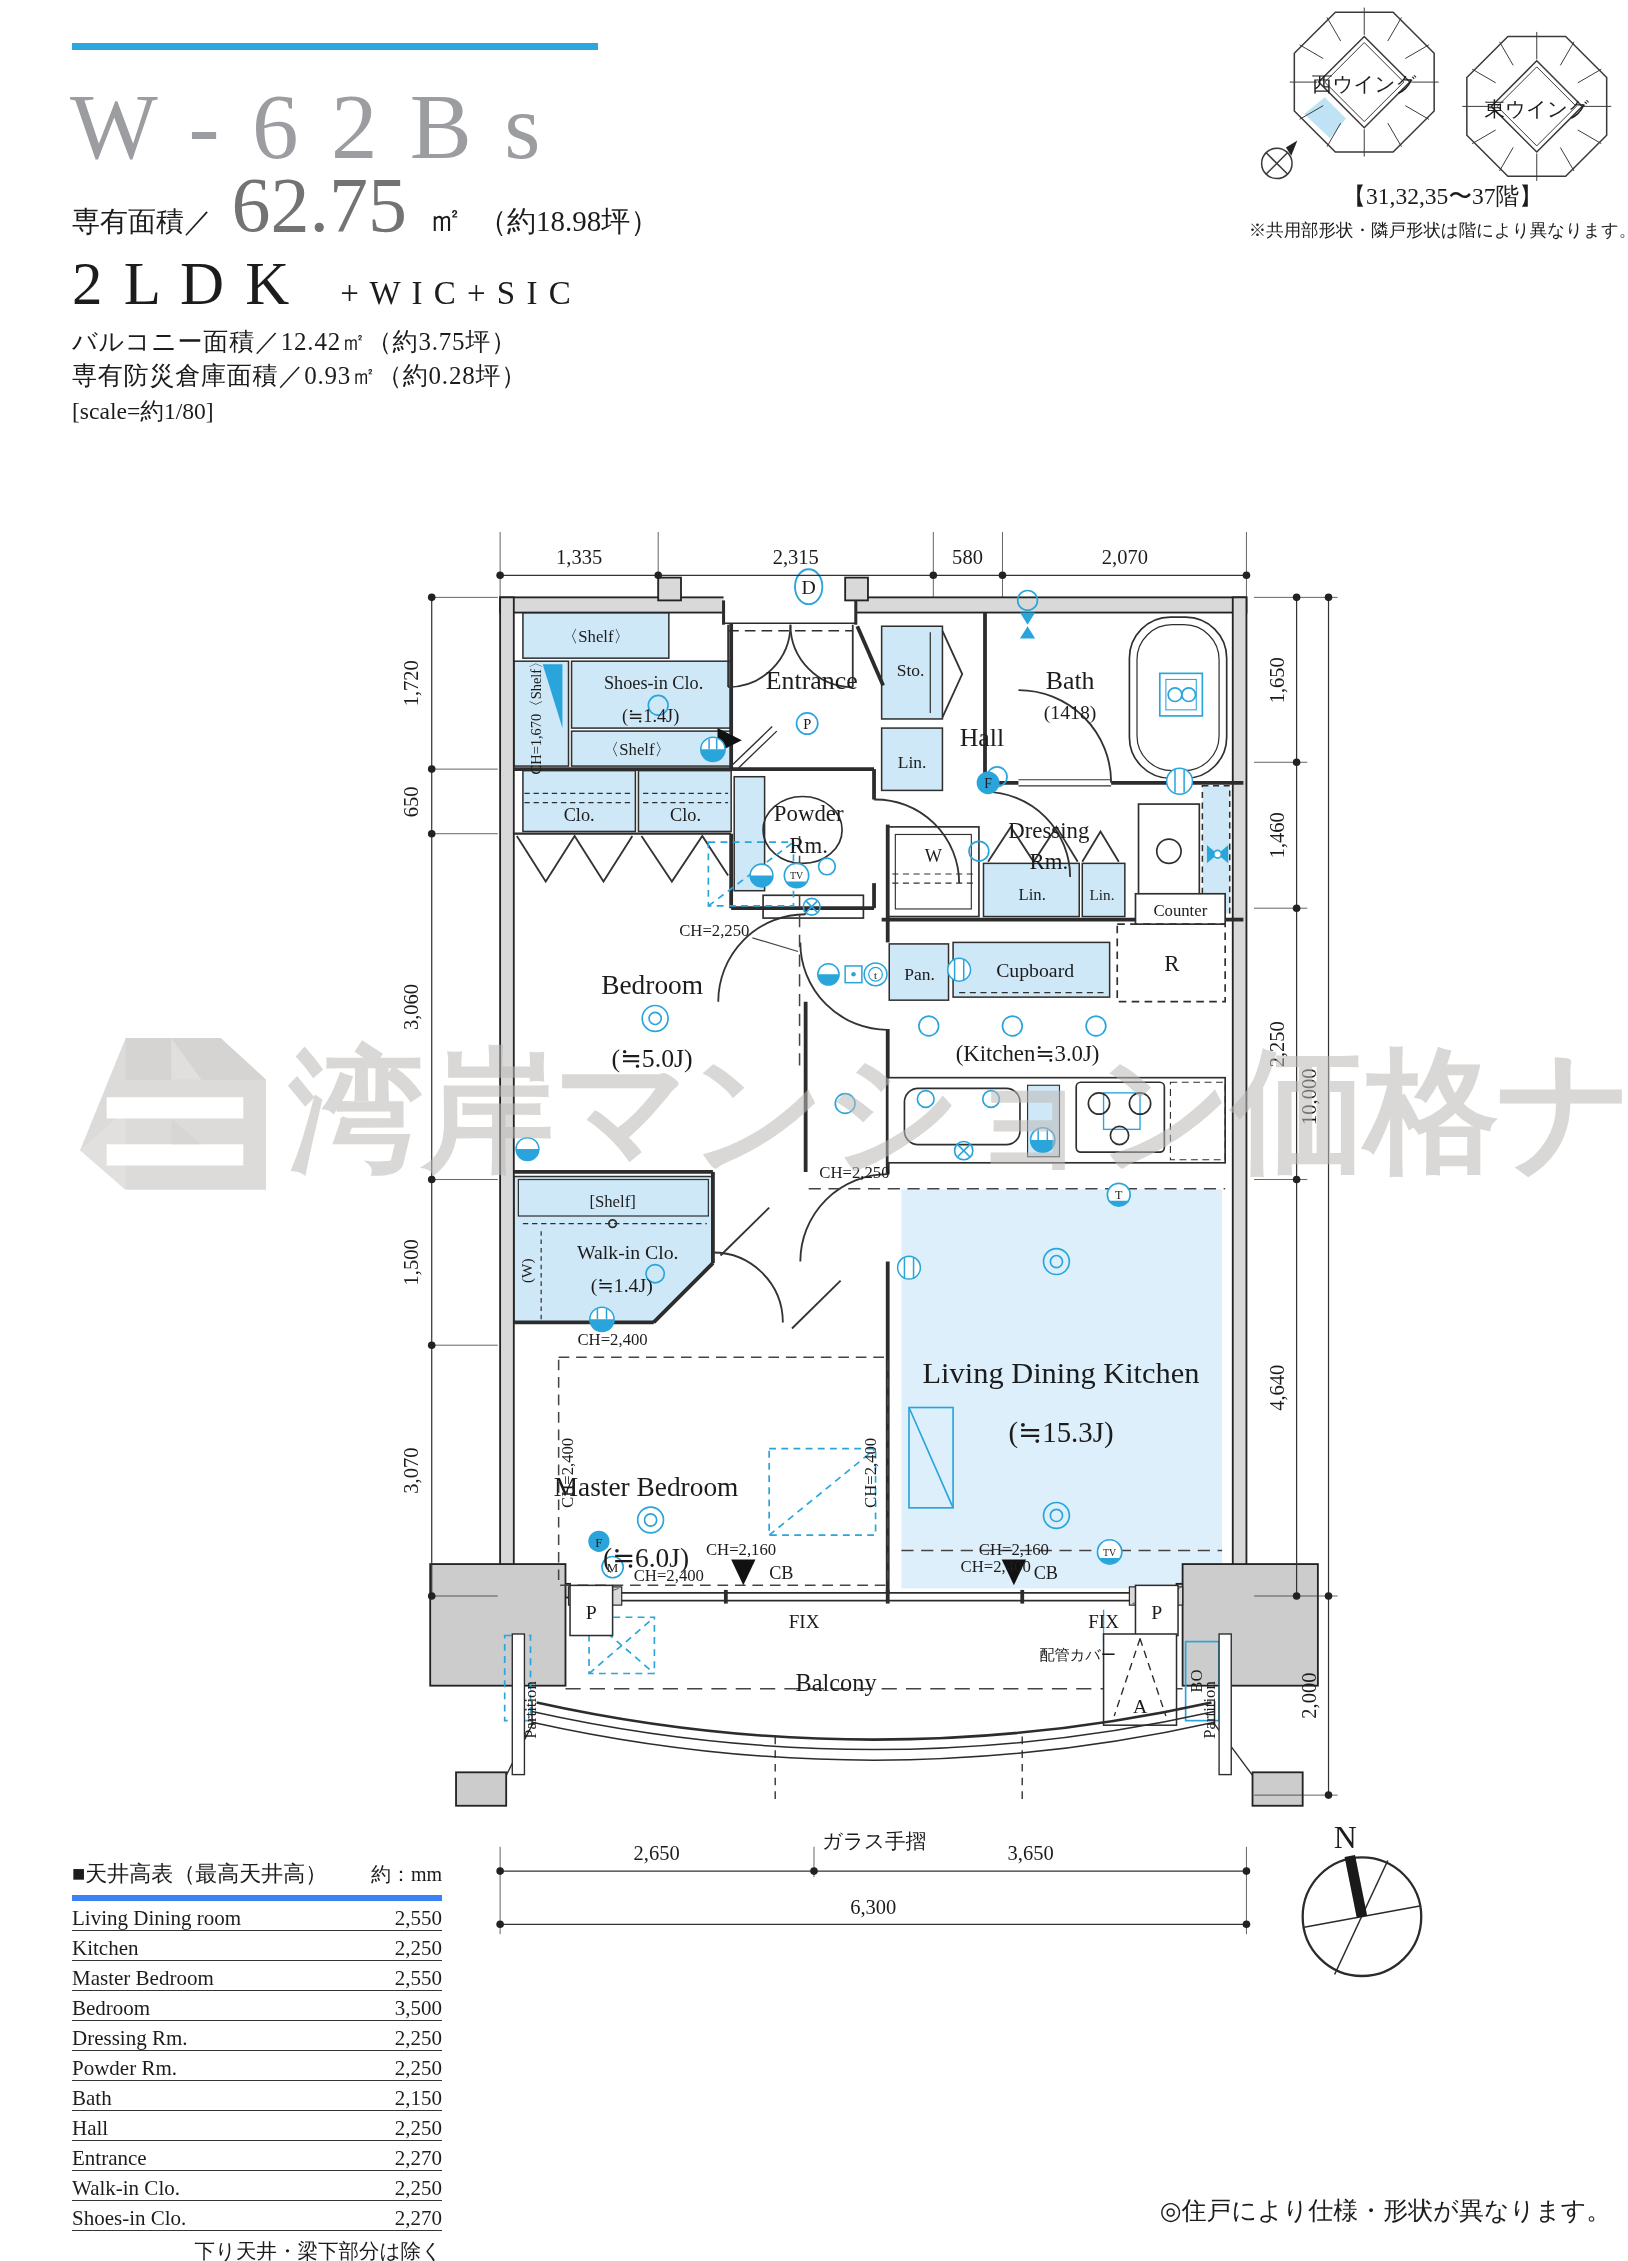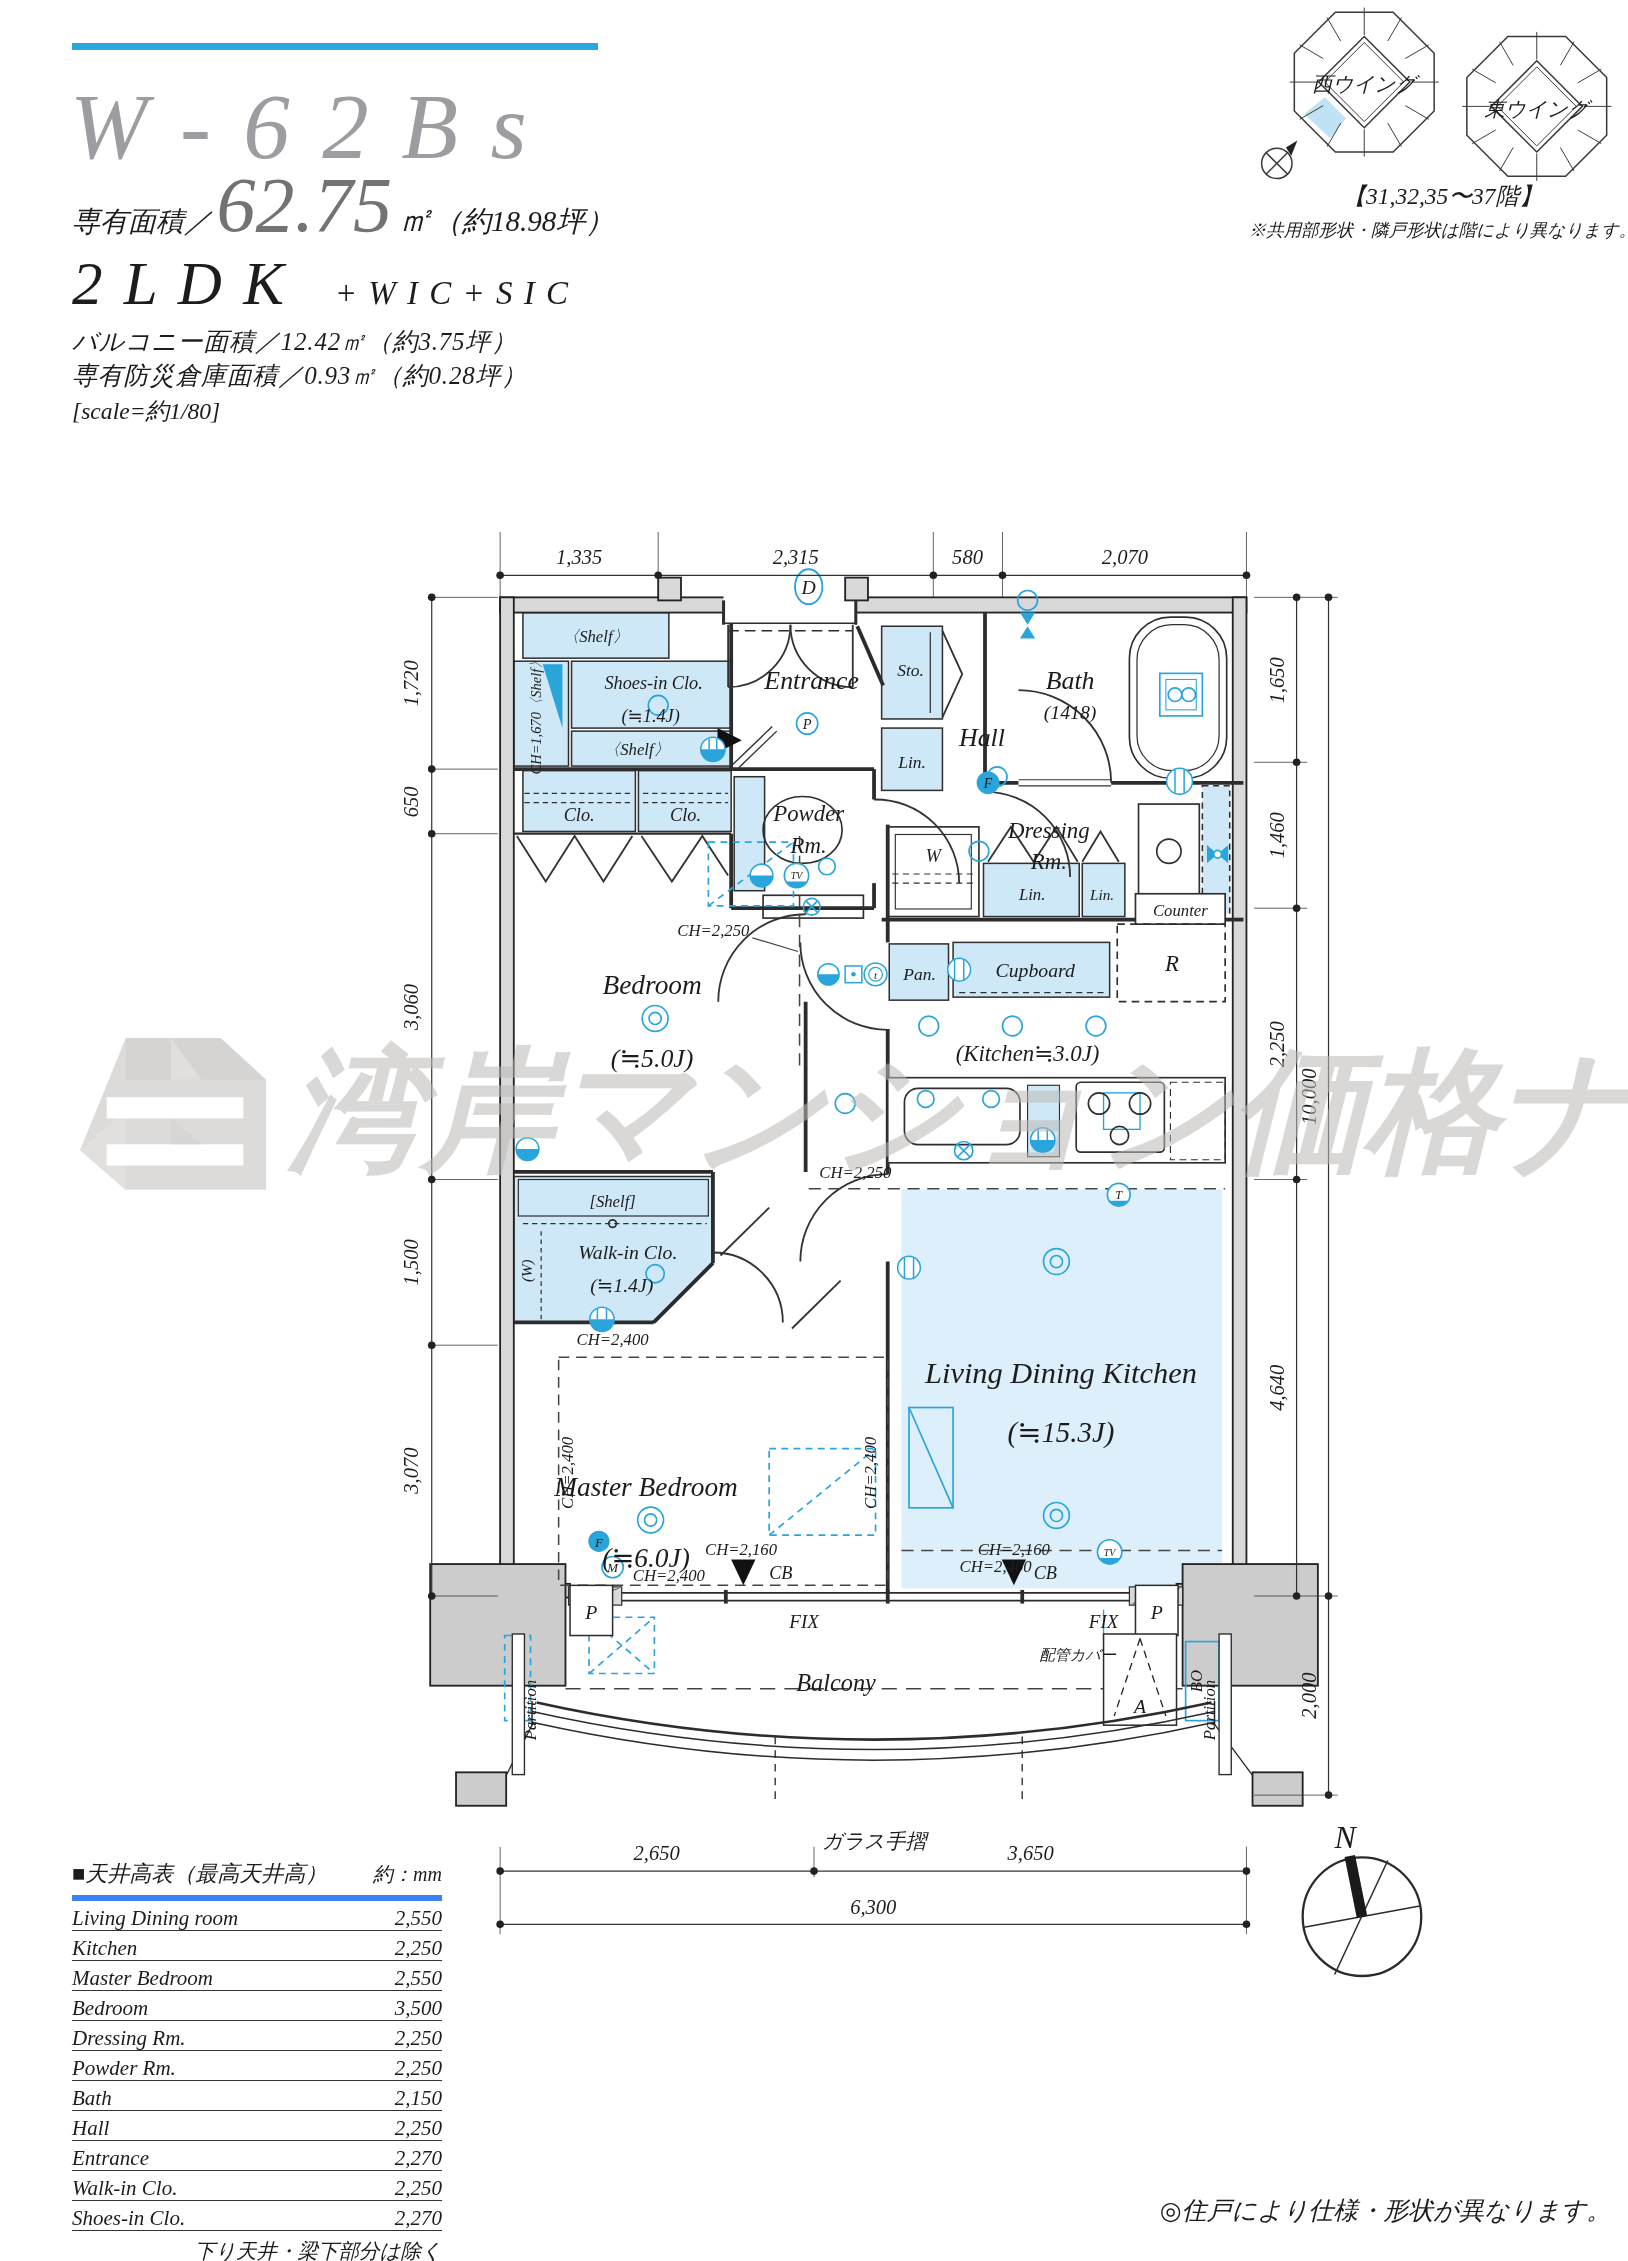--- a/index.html
+++ b/index.html
@@ -1,22 +1,22 @@
 <!DOCTYPE html>
 <html style="font-size:12px"><head>
 <meta charset="utf-8">
 <style>
   html,body{margin:0;padding:0;background:#ffffff;}
   #page{position:relative;width:1628px;height:2261px;background:#ffffff;overflow:hidden;
-        font-family:"Liberation Serif","DejaVu Serif",serif;color:#1c1c1c;font-style:italic;}
+        font-family:"Liberation Serif","DejaVu Serif",serif;color:#1c1c1c;}
   .abs{position:absolute;}
   
   #teal-rule{left:72px;top:43px;width:526px;height:6.8px;background:#2aa7dc;}
   #unit-title{left:70px;top:73px;font-size:93px;color:#9c9da0;letter-spacing:4.6px;}
-  #area-row{left:72px;top:166px;display:flex;align-items:baseline;white-space:nowrap;}
+  #area-row{left:72px;top:166px;display:flex;align-items:baseline;white-space:nowrap;gap:15px;}
   #area-row .lbl{font-size:28px;}
   #area-row .val{font-size:78px;color:#737373;line-height:1;margin-left:4.6px;}
   #area-row .unit{font-size:35px;margin-left:6px;}
   #area-row .tsubo{font-size:29px;}
   #layout-row{left:72px;top:249px;display:flex;align-items:baseline;white-space:nowrap;gap:28px;}
   #layout-row .big{font-size:61px;letter-spacing:3px;}
   #layout-row .small{font-size:33px;margin-left:20px;letter-spacing:1.5px;}
   #balcony-line{left:72px;top:325px;font-size:25px;letter-spacing:0.8px;}
   #storage-line{left:72px;top:359px;font-size:25px;letter-spacing:0.8px;}
   #scale-line{left:72px;top:395px;font-size:23.6px;}

